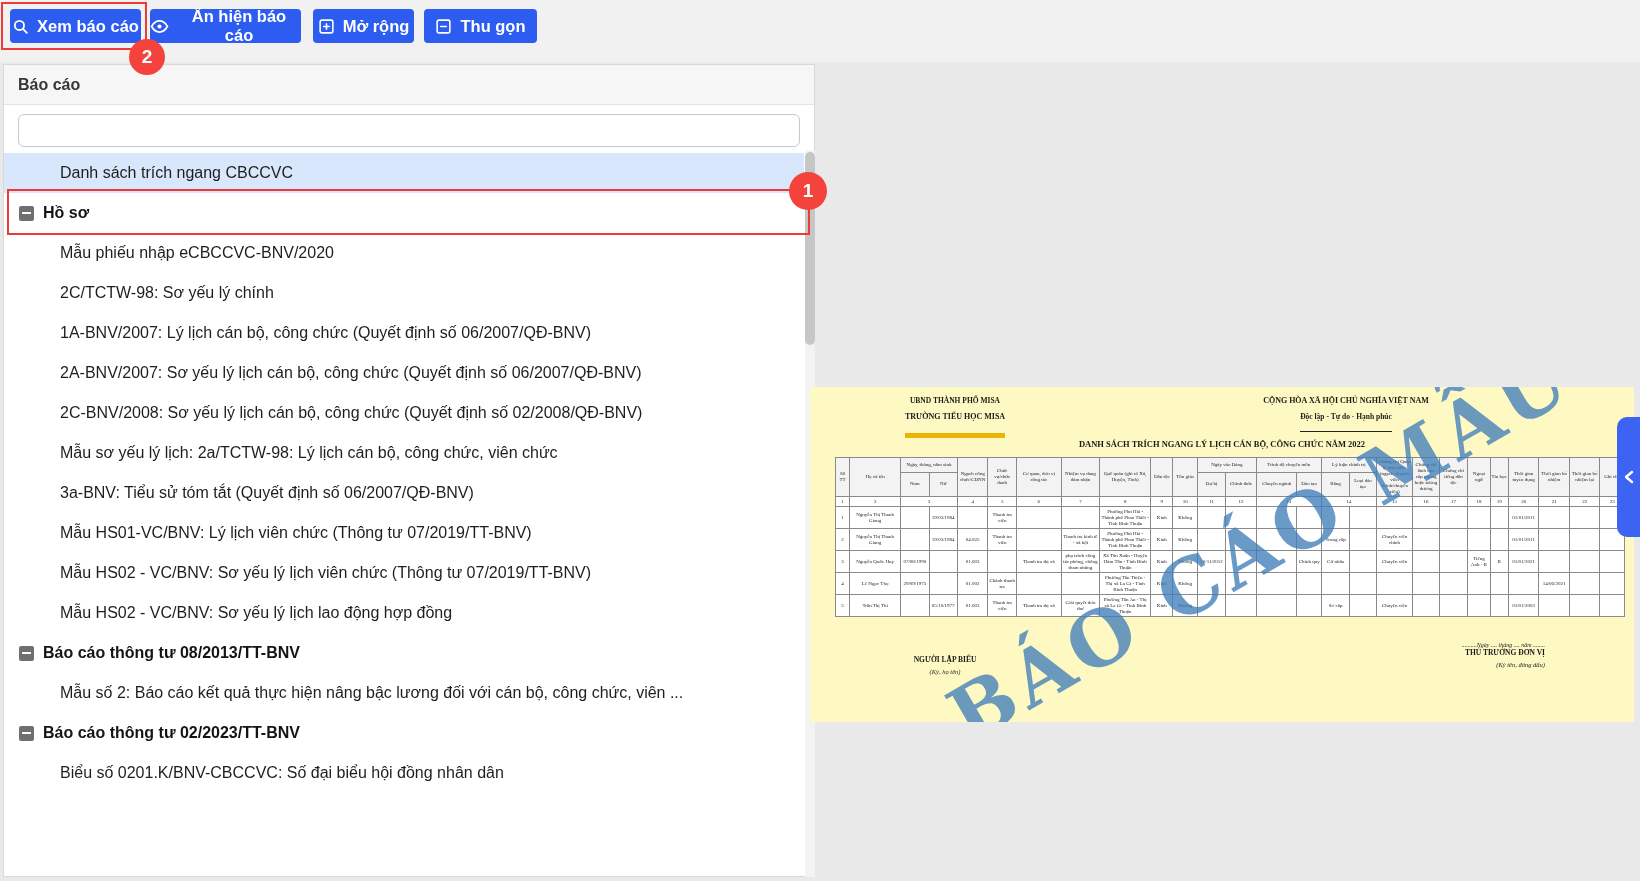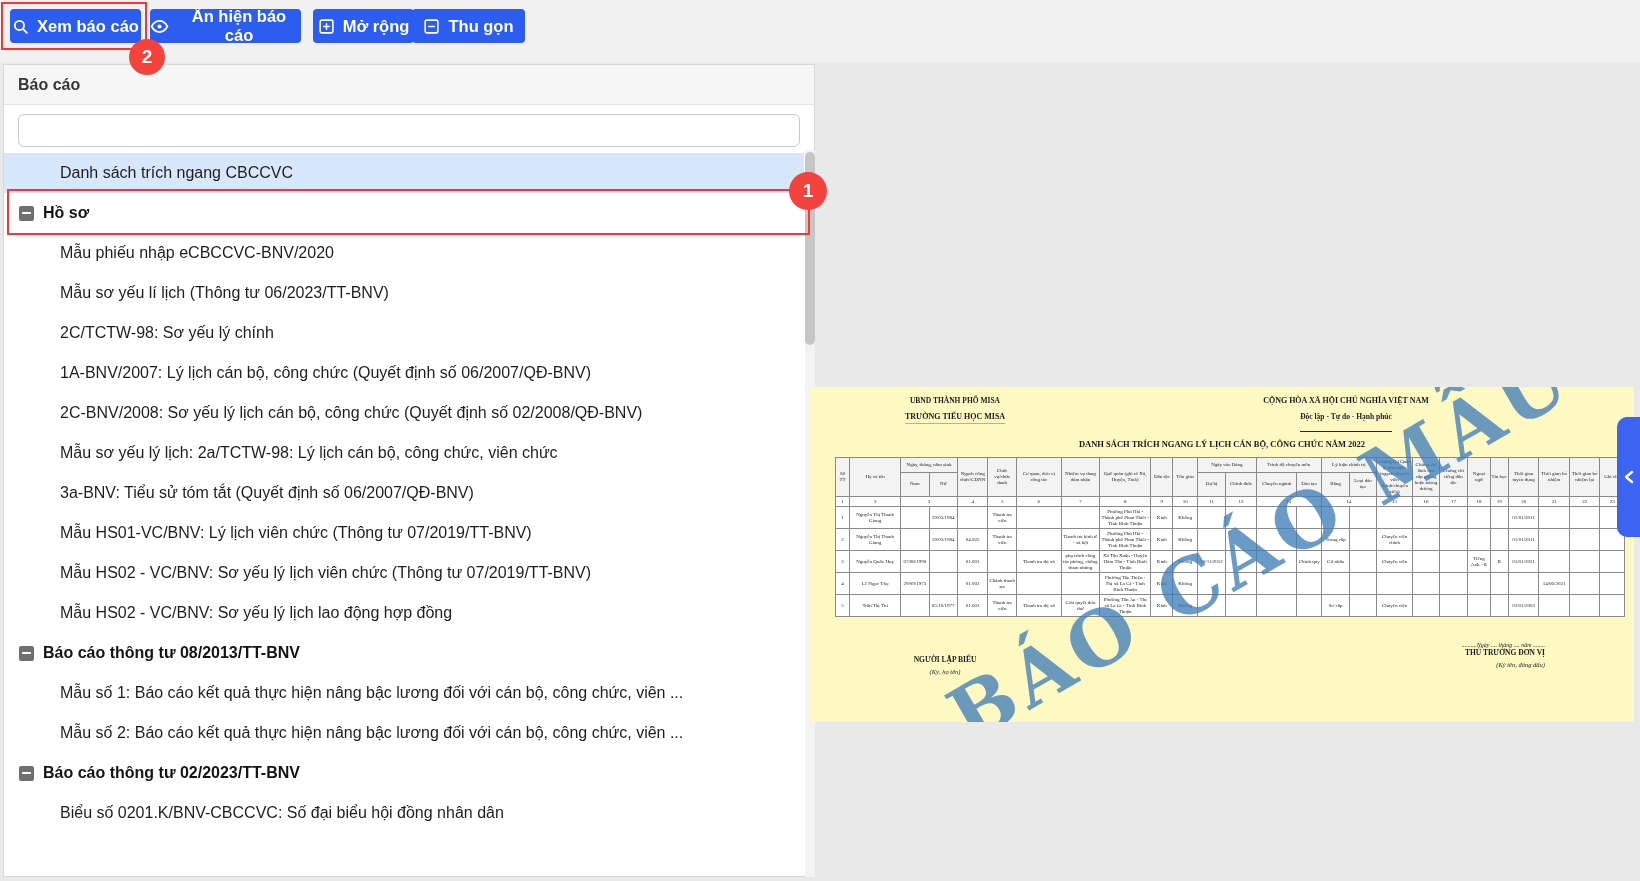--- a/index.html
+++ b/index.html
@@ -8,21 +8,21 @@
 
   
   .toolbar { position:absolute; left:0; top:0; width:1640px; height:62px; background:#f1f1f1; }
   .tb-btn { position:absolute; top:9px; height:34px; background:#2c5cf0; color:#fff;
             border:none; border-radius:4px; display:flex; align-items:center; justify-content:center;
             gap:8px; font-family:"Liberation Sans",sans-serif; font-size:16.5px; font-weight:700; cursor:pointer; }
   .tb-btn svg { flex:0 0 auto; }
   #btn-view   { left:10px;  width:131px; }
   #btn-toggle { left:150px; width:151px; }
   #btn-expand { left:313px; width:101px; }
-  #btn-collapse{ left:412px; width:113px;text-align:right; }
+  #btn-collapse{ left:424px; width:113px;text-align:right; }
 
   .annot-rect { position:absolute; border:2px solid #ee3a36; z-index:8; pointer-events:none; }
   #rect-btn1 { left:1px; top:2px; width:146px; height:48px; }
   #rect-selected { left:7px; top:189px; width:803px; height:46px; }
   .annot-badge { position:absolute; background:#f4433d; color:#fff; border-radius:50%;
                  display:flex; align-items:center; justify-content:center; font-weight:700;
                  z-index:10; font-size:19px; }
   #badge-2 { left:129px; top:39px; width:36px; height:36px; }
   #badge-1 { left:789px; top:172px; width:38px; height:38px; }
 
@@ -48,21 +48,21 @@
 
   .scroll-track { position:absolute; left:805px; top:150px; width:10px; height:727px; background:#f3f3f3; }
   .scroll-thumb { position:absolute; left:805px; top:152px; width:10px; height:193px; background:#c6c6c6; border-radius:5px; }
 
   
   .doc { position:absolute; left:810px; top:387px; width:824px; height:335px; background:#fef9c3;
          font-family:"Liberation Serif", serif; color:#1a1a1a; overflow:hidden; }
   .org-block { position:absolute; left:30px; top:9px; width:230px; text-align:center; }
   .org-l1 { font-size:7.5px; font-weight:700; }
   .org-l2 { display:inline-block; font-size:8px; font-weight:700; margin-top:4px;
-            border-bottom:1px solid #eab308; padding-bottom:2px; }
+            border-bottom:5px solid #eab308; padding-bottom:12px; }
   .nat-block { position:absolute; left:405px; top:9px; width:262px; text-align:center; }
   .nat-l1 { font-size:8px; font-weight:700; }
   .nat-l2 { display:inline-block; font-size:7.5px; font-weight:700; margin-top:3px;
             border-bottom:1px solid #222; padding-bottom:10px; }
   .doc-title { position:absolute; left:0; top:52px; width:100%; text-align:center;
                font-size:8.5px; font-weight:700; }
   table.doc-table { position:absolute; left:25px; top:70px; width:790px;
                     border-collapse:collapse; table-layout:fixed; z-index:1; }
   .doc-table th, .doc-table td { border:1px solid #8a8a8a; font-weight:400; text-align:center;
                                  vertical-align:middle; padding:1px; font-size:5px; line-height:1.2;
@@ -137,27 +137,27 @@
         <span class="item-label">Danh sách trích ngang CBCCVC</span>
       </div>
       <div class="tree-row tree-group-row">
         <span class="minus-sq"></span>
         <span class="group-label">Hồ sơ</span>
       </div>
       <div class="tree-row tree-item-row">
         <span class="item-label">Mẫu phiếu nhập eCBCCVC-BNV/2020</span>
       </div>
       <div class="tree-row tree-item-row">
-        <span class="item-label">Mẫu sơ yếu lí lịch (Thông tư 06/2023/TT-BNV)</span>
-      </div>
-      <div class="tree-row tree-item-row">
         <span class="item-label">2C/TCTW-98: Sơ yếu lý chính</span>
       </div>
       <div class="tree-row tree-item-row">
         <span class="item-label">1A-BNV/2007: Lý lịch cán bộ, công chức (Quyết định số 06/2007/QĐ-BNV)</span>
+      </div>
+      <div class="tree-row tree-item-row">
+        <span class="item-label">2A-BNV/2007: Sơ yếu lý lịch cán bộ, công chức (Quyết định số 06/2007/QĐ-BNV)</span>
       </div>
       <div class="tree-row tree-item-row">
         <span class="item-label">2C-BNV/2008: Sơ yếu lý lịch cán bộ, công chức (Quyết định số 02/2008/QĐ-BNV)</span>
       </div>
       <div class="tree-row tree-item-row">
         <span class="item-label">Mẫu sơ yếu lý lịch: 2a/TCTW-98: Lý lịch cán bộ, công chức, viên chức</span>
       </div>
       <div class="tree-row tree-item-row">
         <span class="item-label">3a-BNV: Tiểu sử tóm tắt (Quyết định số 06/2007/QĐ-BNV)</span>
       </div>
@@ -166,23 +166,20 @@
       </div>
       <div class="tree-row tree-item-row">
         <span class="item-label">Mẫu HS02 - VC/BNV: Sơ yếu lý lịch viên chức (Thông tư 07/2019/TT-BNV)</span>
       </div>
       <div class="tree-row tree-item-row">
         <span class="item-label">Mẫu HS02 - VC/BNV: Sơ yếu lý lịch lao động hợp đồng</span>
       </div>
       <div class="tree-row tree-group-row">
         <span class="minus-sq"></span>
         <span class="group-label">Báo cáo thông tư 08/2013/TT-BNV</span>
-      </div>
-      <div class="tree-row tree-item-row">
-        <span class="item-label">Mẫu số 1: Báo cáo kết quả thực hiện nâng bậc lương đối với cán bộ, công chức, viên ...</span>
       </div>
       <div class="tree-row tree-item-row">
         <span class="item-label">Mẫu số 2: Báo cáo kết quả thực hiện nâng bậc lương đối với cán bộ, công chức, viên ...</span>
       </div>
       <div class="tree-row tree-group-row">
         <span class="minus-sq"></span>
         <span class="group-label">Báo cáo thông tư 02/2023/TT-BNV</span>
       </div>
       <div class="tree-row tree-item-row">
         <span class="item-label">Biểu số 0201.K/BNV-CBCCVC: Số đại biểu hội đồng nhân dân</span>

